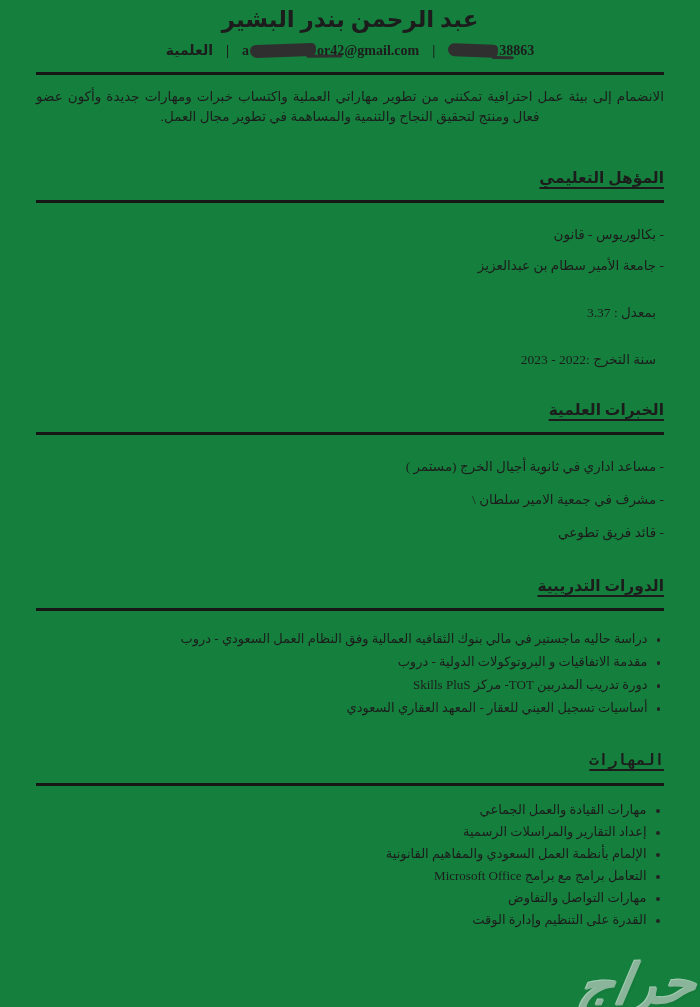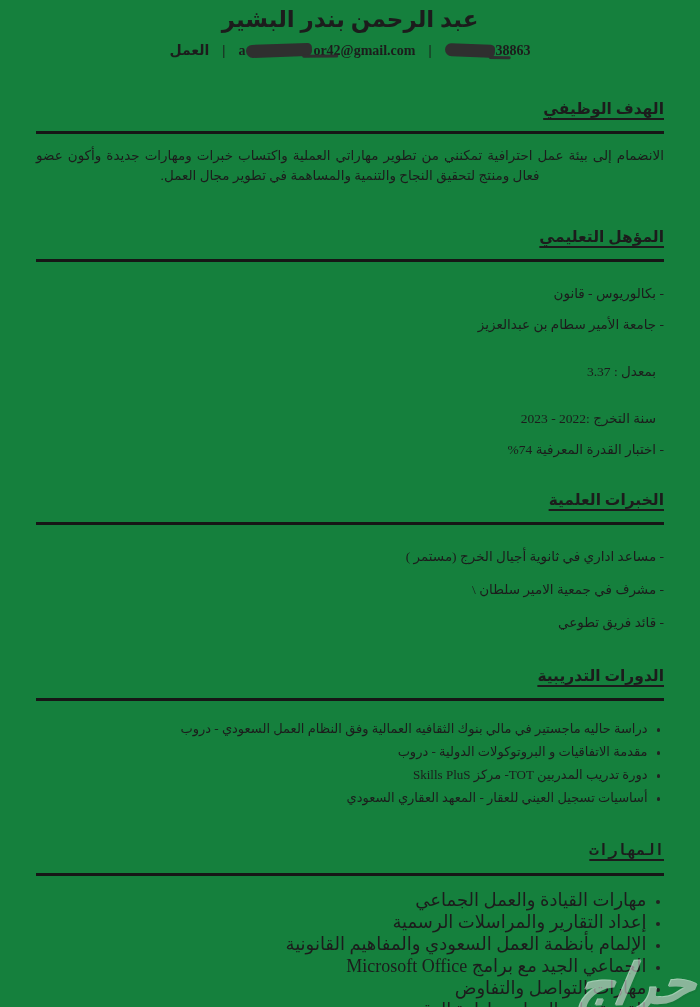--- a/index.html
+++ b/index.html
@@ -80,21 +80,21 @@
   .dash-list li.nodash { padding-right:8px;margin-top:31px; }
   
   .dot-list { margin-top:20px; font-size:13px; padding-right:4px; }
   .dot-list li { margin-bottom:7px; }
   .dot-list li::before {
     content:""; display:inline-block;
     width:3.5px; height:3.5px; border-radius:50%;
     background:#222; vertical-align:middle;
     margin-left:9px;
   }
-  .skills-list { margin-top:16px; font-size:18px; }
+  .skills-list { margin-top:16px; font-size:13px; }
   .skills-list li { margin-bottom:6px; }
   .skills-list li::before { width:4.5px; height:4.5px; }
   
   .watermark {
     position:absolute; right:4px; bottom:-10px;
     font-size:56px; font-weight:bold; font-style:italic;
     color:#d9d9d9; opacity:.6;
     transform:skewX(-12deg) rotate(-2deg);
     letter-spacing:3px;
     text-shadow:2px 2px 1px rgba(0,0,0,0.07), -1px -1px 0 #ffffff;
@@ -103,49 +103,47 @@
   }
 </style>
 </head>
 <body>
 
 <div class="page">
 
   <h1 class="name">عبد الرحمن بندر البشير</h1>
 
   <div class="contact">
-    <span class="piece">العمل</span>
+    <span class="piece">العلمية</span>
     <span class="sep">|</span>
     <span class="piece">
         <span>a</span>
         <span class="scribble scribble-email"></span>
         <span>or42@gmail.com</span>
       </span>
     <span class="sep">|</span>
     <span class="piece">
         <span class="scribble scribble-phone"></span>
         <span>38863</span>
       </span>
   </div>
 
   <section>
-    <h2 class="sec-title t-objective">الهدف الوظيفي</h2>
     <div class="rule"></div>
     <p class="objective-body">الانضمام إلى بيئة عمل احترافية تمكنني من تطوير مهاراتي العملية واكتساب خبرات ومهارات جديدة وأكون عضو فعال ومنتج لتحقيق النجاح والتنمية والمساهمة في تطوير مجال العمل.</p>
   </section>
 
   <section>
     <h2 class="sec-title t-education">المؤهل التعليمي</h2>
     <div class="rule"></div>
     <ul class="dash-list">
       <li class="dash">بكالوريوس - قانون</li>
       <li class="dash">جامعة الأمير سطام بن عبدالعزيز</li>
       <li class="nodash">بمعدل : 3.37</li>
       <li class="nodash">سنة التخرج :2022 - 2023</li>
-      <li class="dash">اختبار القدرة المعرفية 74%</li>
     </ul>
   </section>
 
   <section>
     <h2 class="sec-title t-experience">الخبرات العلمية</h2>
     <div class="rule"></div>
     <ul class="dash-list exp-list">
       <li class="dash">مساعد اداري في ثانوية أجيال الخرج (مستمر )</li>
       <li class="dash">مشرف في جمعية الامير سلطان \</li>
       <li class="dash">قائد فريق تطوعي</li>
@@ -163,21 +161,21 @@
     </ul>
   </section>
 
   <section>
     <h2 class="sec-title t-skills">المهارات</h2>
     <div class="rule"></div>
     <ul class="dot-list skills-list">
       <li>مهارات القيادة والعمل الجماعي</li>
       <li>إعداد التقارير والمراسلات الرسمية</li>
       <li>الإلمام بأنظمة العمل السعودي والمفاهيم القانونية</li>
-      <li>الجماعي الجيد مع برامج Microsoft Office</li>
+      <li>التعامل برامج مع برامج Microsoft Office</li>
       <li>مهارات التواصل والتفاوض</li>
       <li>القدرة على التنظيم وإدارة الوقت</li>
     </ul>
   </section>
 
   <div class="watermark">حراج</div>
 
 </div>
 
 </body></html>

